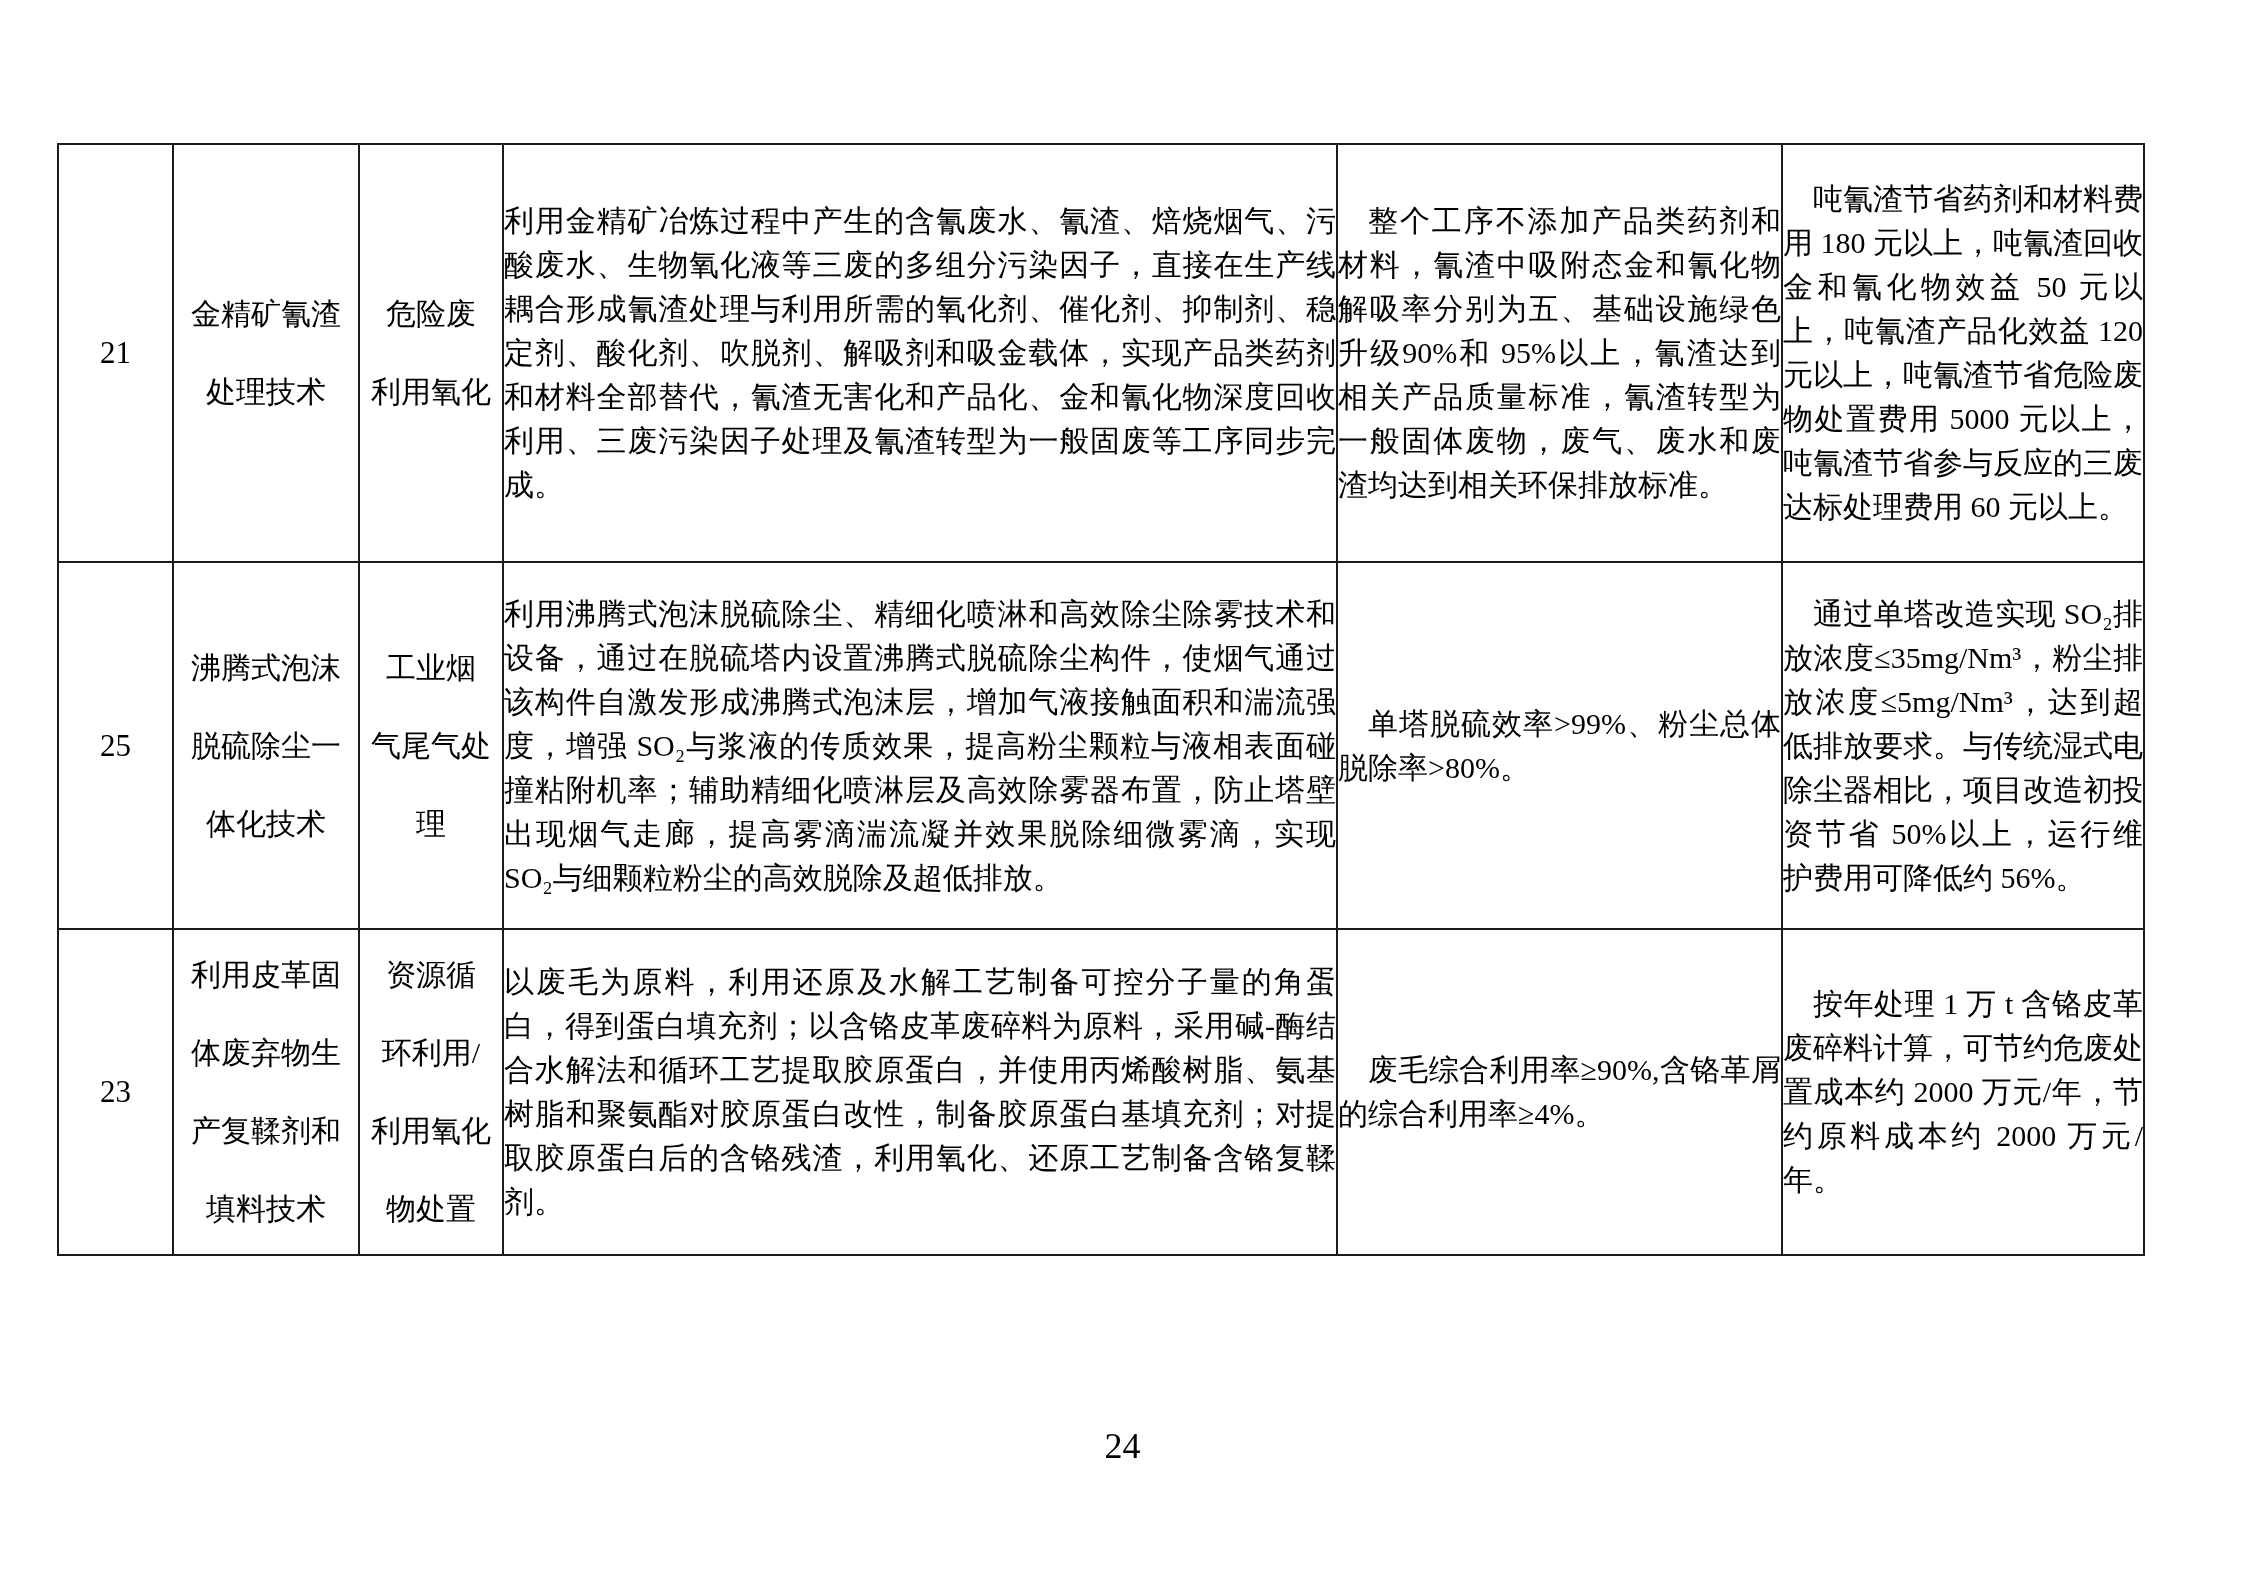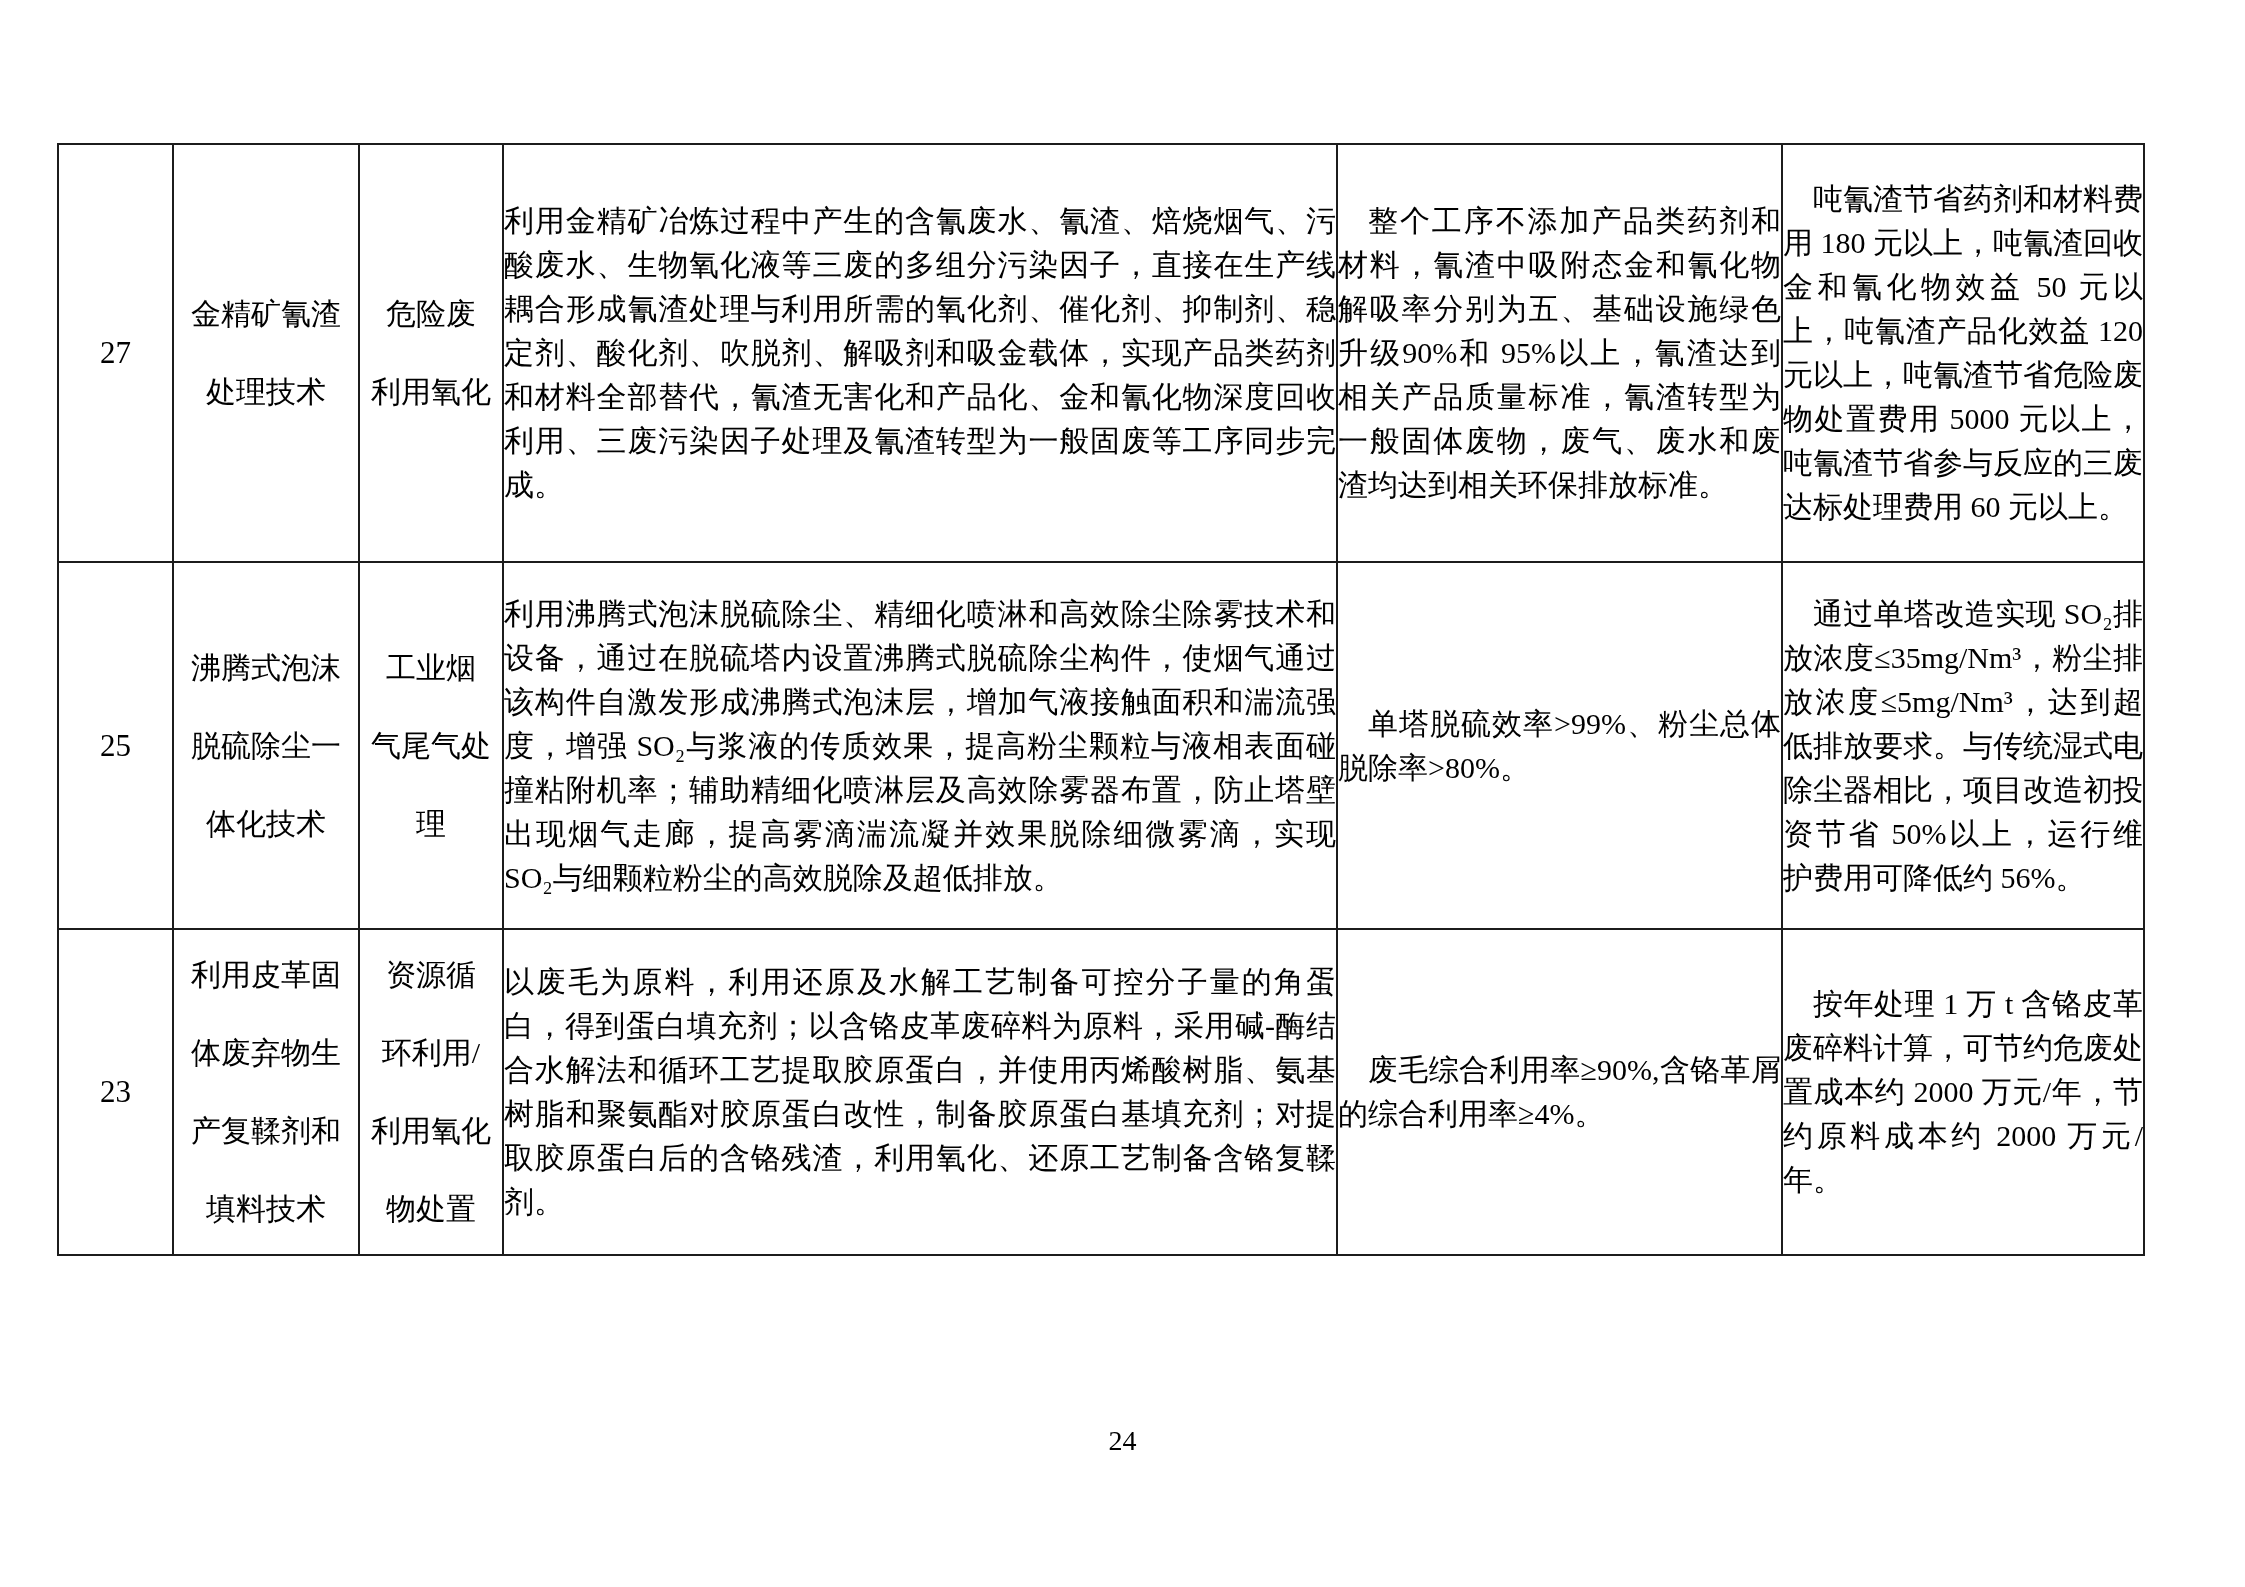--- a/index.html
+++ b/index.html
@@ -51,40 +51,40 @@
   }
   .row-21 td { height: 404px; }
   .row-22 td { height: 353px; }
   .row-23 td { height: 251px; }
   .page-number {
     position: absolute;
     left: 0;
     top: 1425px;
     width: 100%;
     text-align: center;
-    font-size: 28px;
+    font-size: 36px;
   }
 </style>
 </head>
 <body>
 
 <div class="page">
 
   <table class="tech-table">
     <colgroup>
       <col style="width:115px">
       <col style="width:186px">
       <col style="width:144px">
       <col style="width:834px">
       <col style="width:445px">
       <col style="width:362px">
     </colgroup>
     <tbody>
       <tr class="row-21">
-        <td class="c-id">27</td>
+        <td class="c-id">21</td>
         <td class="c-name">金精矿氰渣
 处理技术</td>
         <td class="c-cat">危险废
 利用氧化</td>
         <td class="c-desc">利用金精矿冶炼过程中产生的含氰废水、氰渣、焙烧烟气、污酸废水、生物氧化液等三废的多组分污染因子，直接在生产线耦合形成氰渣处理与利用所需的氧化剂、催化剂、抑制剂、稳定剂、酸化剂、吹脱剂、解吸剂和吸金载体，实现产品类药剂和材料全部替代，氰渣无害化和产品化、金和氰化物深度回收利用、三废污染因子处理及氰渣转型为一般固废等工序同步完成。</td>
         <td class="c-ind">整个工序不添加产品类药剂和材料，氰渣中吸附态金和氰化物解吸率分别为五、基础设施绿色升级90%和 95%以上，氰渣达到相关产品质量标准，氰渣转型为一般固体废物，废气、废水和废渣均达到相关环保排放标准。</td>
         <td class="c-ben">吨氰渣节省药剂和材料费用 180 元以上，吨氰渣回收金和氰化物效益 50 元以上，吨氰渣产品化效益 120 元以上，吨氰渣节省危险废物处置费用 5000 元以上，吨氰渣节省参与反应的三废达标处理费用 60 元以上。</td>
       </tr>
       <tr class="row-22">
         <td class="c-id">25</td>

